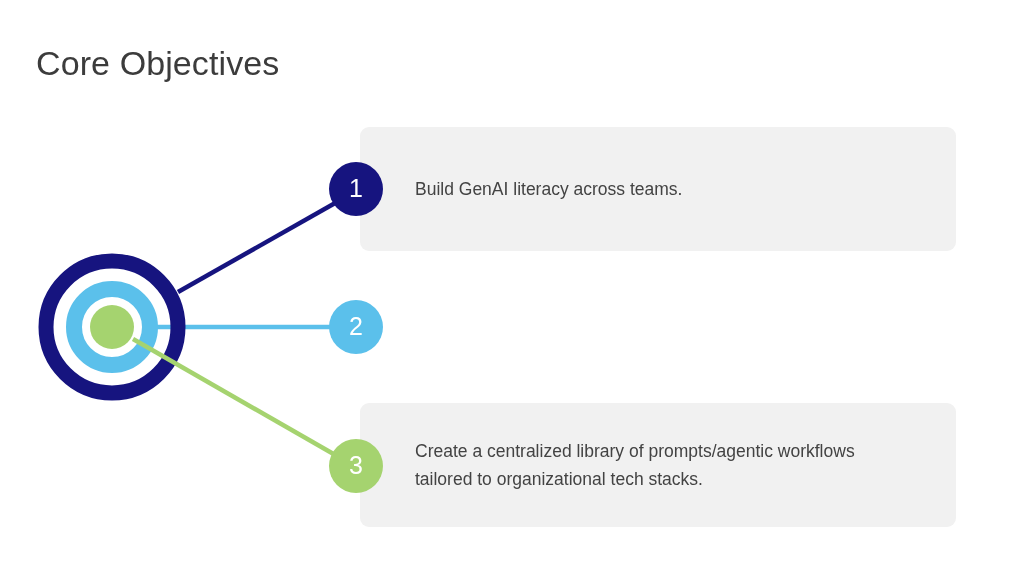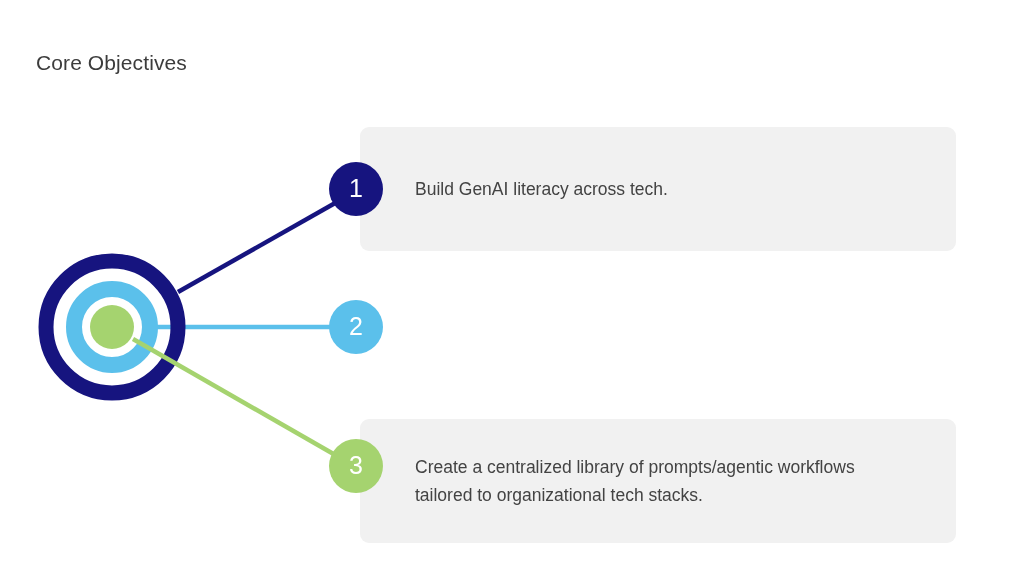--- a/index.html
+++ b/index.html
@@ -22,21 +22,21 @@
     width: 1024px;
     height: 576px;
     background: #ffffff;
   }
 
   
   #page-title {
     position: absolute;
     left: 36px;
     top: 44px;
-    font-size: 21px;
+    font-size: 34px;
     line-height: 38px;
     color: #3c3c3c;
     font-weight: 400;
     letter-spacing: 0.1px;
     white-space: nowrap;
   }
 
   
   #graphic-layer {
     position: absolute;
@@ -50,21 +50,21 @@
   .card {
     position: absolute;
     left: 360px;
     width: 596px;
     background: #f1f1f1;
     border-radius: 9px;
     box-sizing: border-box;
   }
   #card-1 { top: 127px; height: 124px; }
   #card-2 { top: 264px; height: 124px; }
-  #card-3 { top: 403px; height: 124px; margin-top: 16px; }
+  #card-3 { top: 403px; height: 124px; }
 
   .card-text {
     position: absolute;
     left: 55px;
     right: 40px;
     top: 50%;
     transform: translateY(-50%);
     font-size: 17.5px;
     line-height: 28px;
     color: #434343;
@@ -107,21 +107,21 @@
     <circle cx="112" cy="327" r="66" fill="none" stroke="#16147f" stroke-width="15"></circle>
 
     <circle cx="112" cy="327" r="38" fill="none" stroke="#5bc0eb" stroke-width="16"></circle>
 
     <circle cx="112" cy="327" r="22" fill="#a5d36f"></circle>
 
     <line x1="133" y1="339" x2="344" y2="460" stroke="#a5d36f" stroke-width="4.5" stroke-linecap="butt"></line>
   </svg>
 
   <div class="card" id="card-1">
-    <div class="card-text">Build GenAI literacy across tech.</div>
+    <div class="card-text">Build GenAI literacy across teams.</div>
   </div>
 
 
   <div class="card" id="card-3">
     <div class="card-text">Create a centralized library of prompts/agentic workflows tailored to organizational tech stacks.</div>
   </div>
 
   <div class="badge" id="badge-1">1</div>
 
   <div class="badge" id="badge-2">2</div>

